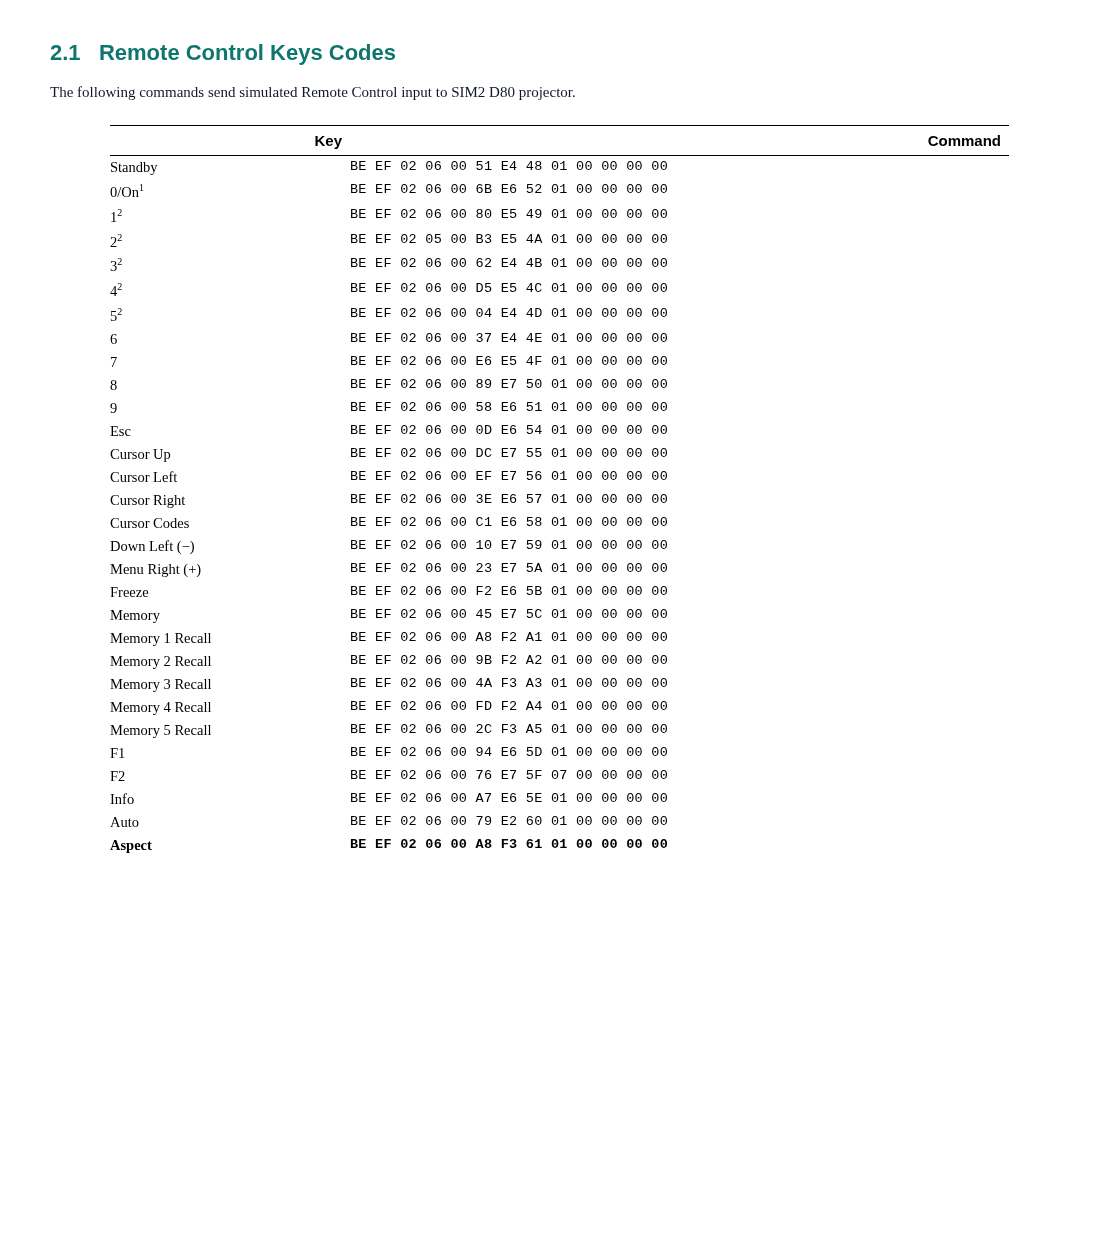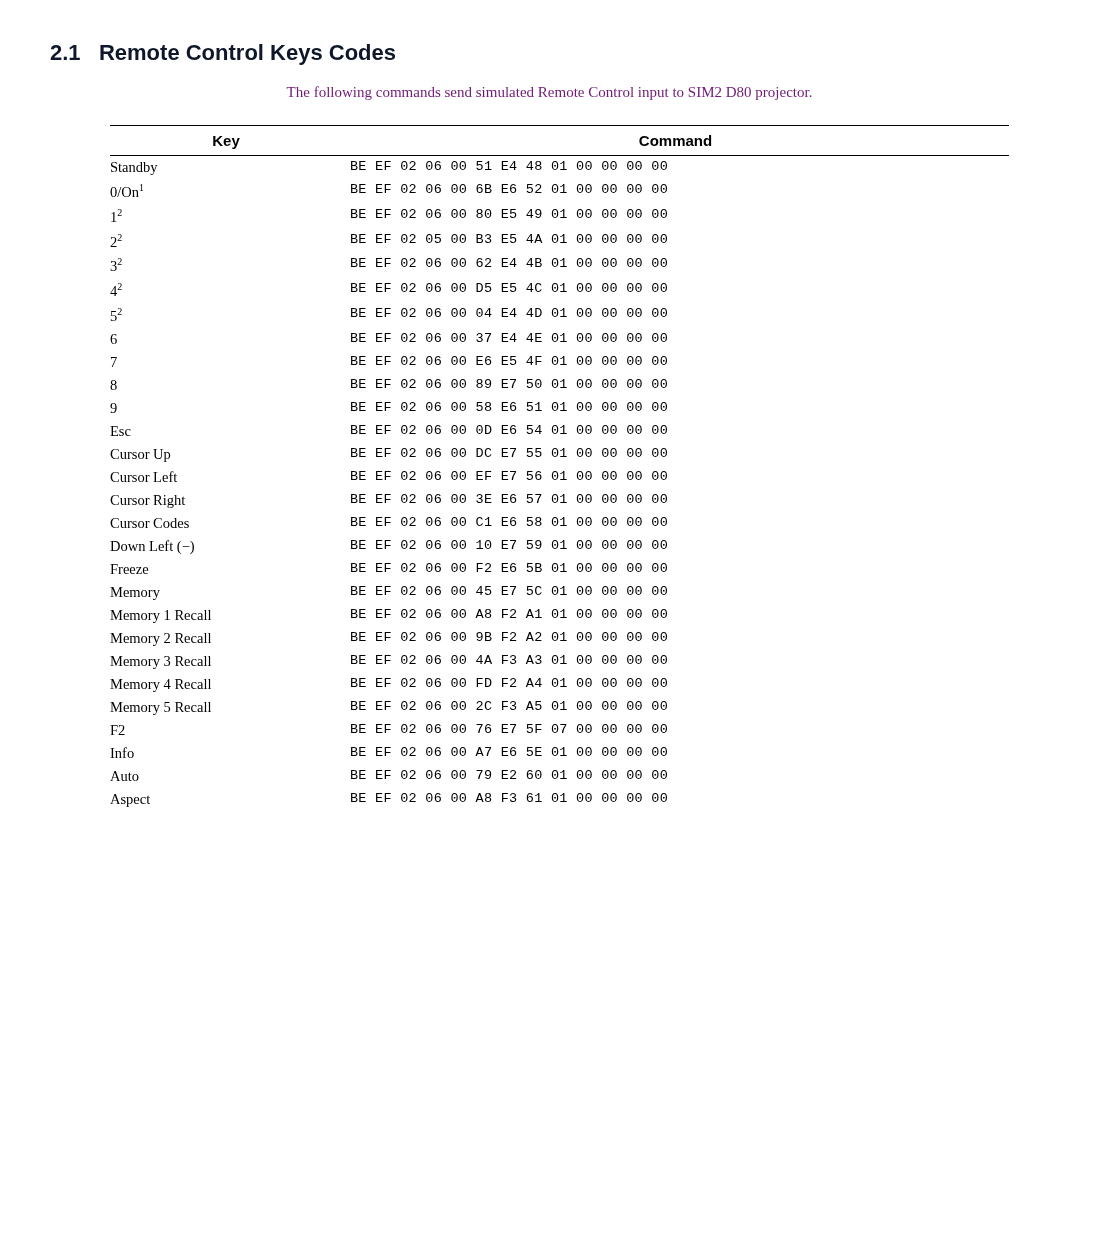--- a/index.html
+++ b/index.html
@@ -16,46 +16,45 @@
       padding: 40px 50px;
       width: 1099px;
       min-height: 1248px;
     }
 
     .section-heading {
       font-family: 'Arial', sans-serif;
       font-size: 22px;
       font-weight: bold;
       margin-bottom: 18px;
-      color: #0f172a;
+      color: #0f766e;
     }
 
     .intro-text {
       font-family: 'Times New Roman', Times, serif;
       font-size: 15px;
       margin-bottom: 24px;
-      color: #701a75;
-      text-align: center;
+      color: #0f172a;
     }
 
     .table-container {
       margin-left: 60px;
       margin-right: 40px;
     }
 
     table {
       border-collapse: collapse;
       width: 100%;
     }
 
     thead tr th {
       font-family: 'Arial', sans-serif;
       font-weight: bold;
       font-size: 15px;
-      text-align: center;
+      text-align: right;
       padding: 6px 8px 6px 0;
       border-top: 1.5px solid #000;
       border-bottom: 1.5px solid #000;
     }
 
     thead tr th:first-child {
       width: 240px;
     }
 
     tbody tr td {
@@ -72,20 +71,21 @@
 
     tbody tr td.cmd {
       font-family: 'Courier New', Courier, monospace;
       font-size: 13.5px;
       letter-spacing: 0.02em;
       margin-top: 28px;
     }
 
     tbody tr:last-child td {
       padding-bottom: 4px;
+      font-weight: bold;
     }
 
     sup {
       font-size: 10px;
     }
   </style>
 </head>
 <body>
 
 <h1 class="section-heading">
@@ -166,20 +166,24 @@
         </tr>
         <tr>
           <td><span>Cursor Codes</span></td>
           <td class="cmd">BE EF 02 06 00 C1 E6 58 01 00 00 00 00</td>
         </tr>
         <tr>
           <td><span>Down Left (−)</span></td>
           <td class="cmd">BE EF 02 06 00 10 E7 59 01 00 00 00 00</td>
         </tr>
         <tr>
+          <td><span>Menu Right (+)</span></td>
+          <td class="cmd">BE EF 02 06 00 23 E7 5A 01 00 00 00 00</td>
+        </tr>
+        <tr>
           <td><span>Freeze</span></td>
           <td class="cmd">BE EF 02 06 00 F2 E6 5B 01 00 00 00 00</td>
         </tr>
         <tr>
           <td><span>Memory</span></td>
           <td class="cmd">BE EF 02 06 00 45 E7 5C 01 00 00 00 00</td>
         </tr>
         <tr>
           <td><span>Memory 1 Recall</span></td>
           <td class="cmd">BE EF 02 06 00 A8 F2 A1 01 00 00 00 00</td>
@@ -192,20 +196,24 @@
           <td><span>Memory 3 Recall</span></td>
           <td class="cmd">BE EF 02 06 00 4A F3 A3 01 00 00 00 00</td>
         </tr>
         <tr>
           <td><span>Memory 4 Recall</span></td>
           <td class="cmd">BE EF 02 06 00 FD F2 A4 01 00 00 00 00</td>
         </tr>
         <tr>
           <td><span>Memory 5 Recall</span></td>
           <td class="cmd">BE EF 02 06 00 2C F3 A5 01 00 00 00 00</td>
+        </tr>
+        <tr>
+          <td><span>F1</span></td>
+          <td class="cmd">BE EF 02 06 00 94 E6 5D 01 00 00 00 00</td>
         </tr>
         <tr>
           <td><span>F2</span></td>
           <td class="cmd">BE EF 02 06 00 76 E7 5F 07 00 00 00 00</td>
         </tr>
         <tr>
           <td><span>Info</span></td>
           <td class="cmd">BE EF 02 06 00 A7 E6 5E 01 00 00 00 00</td>
         </tr>
         <tr>

